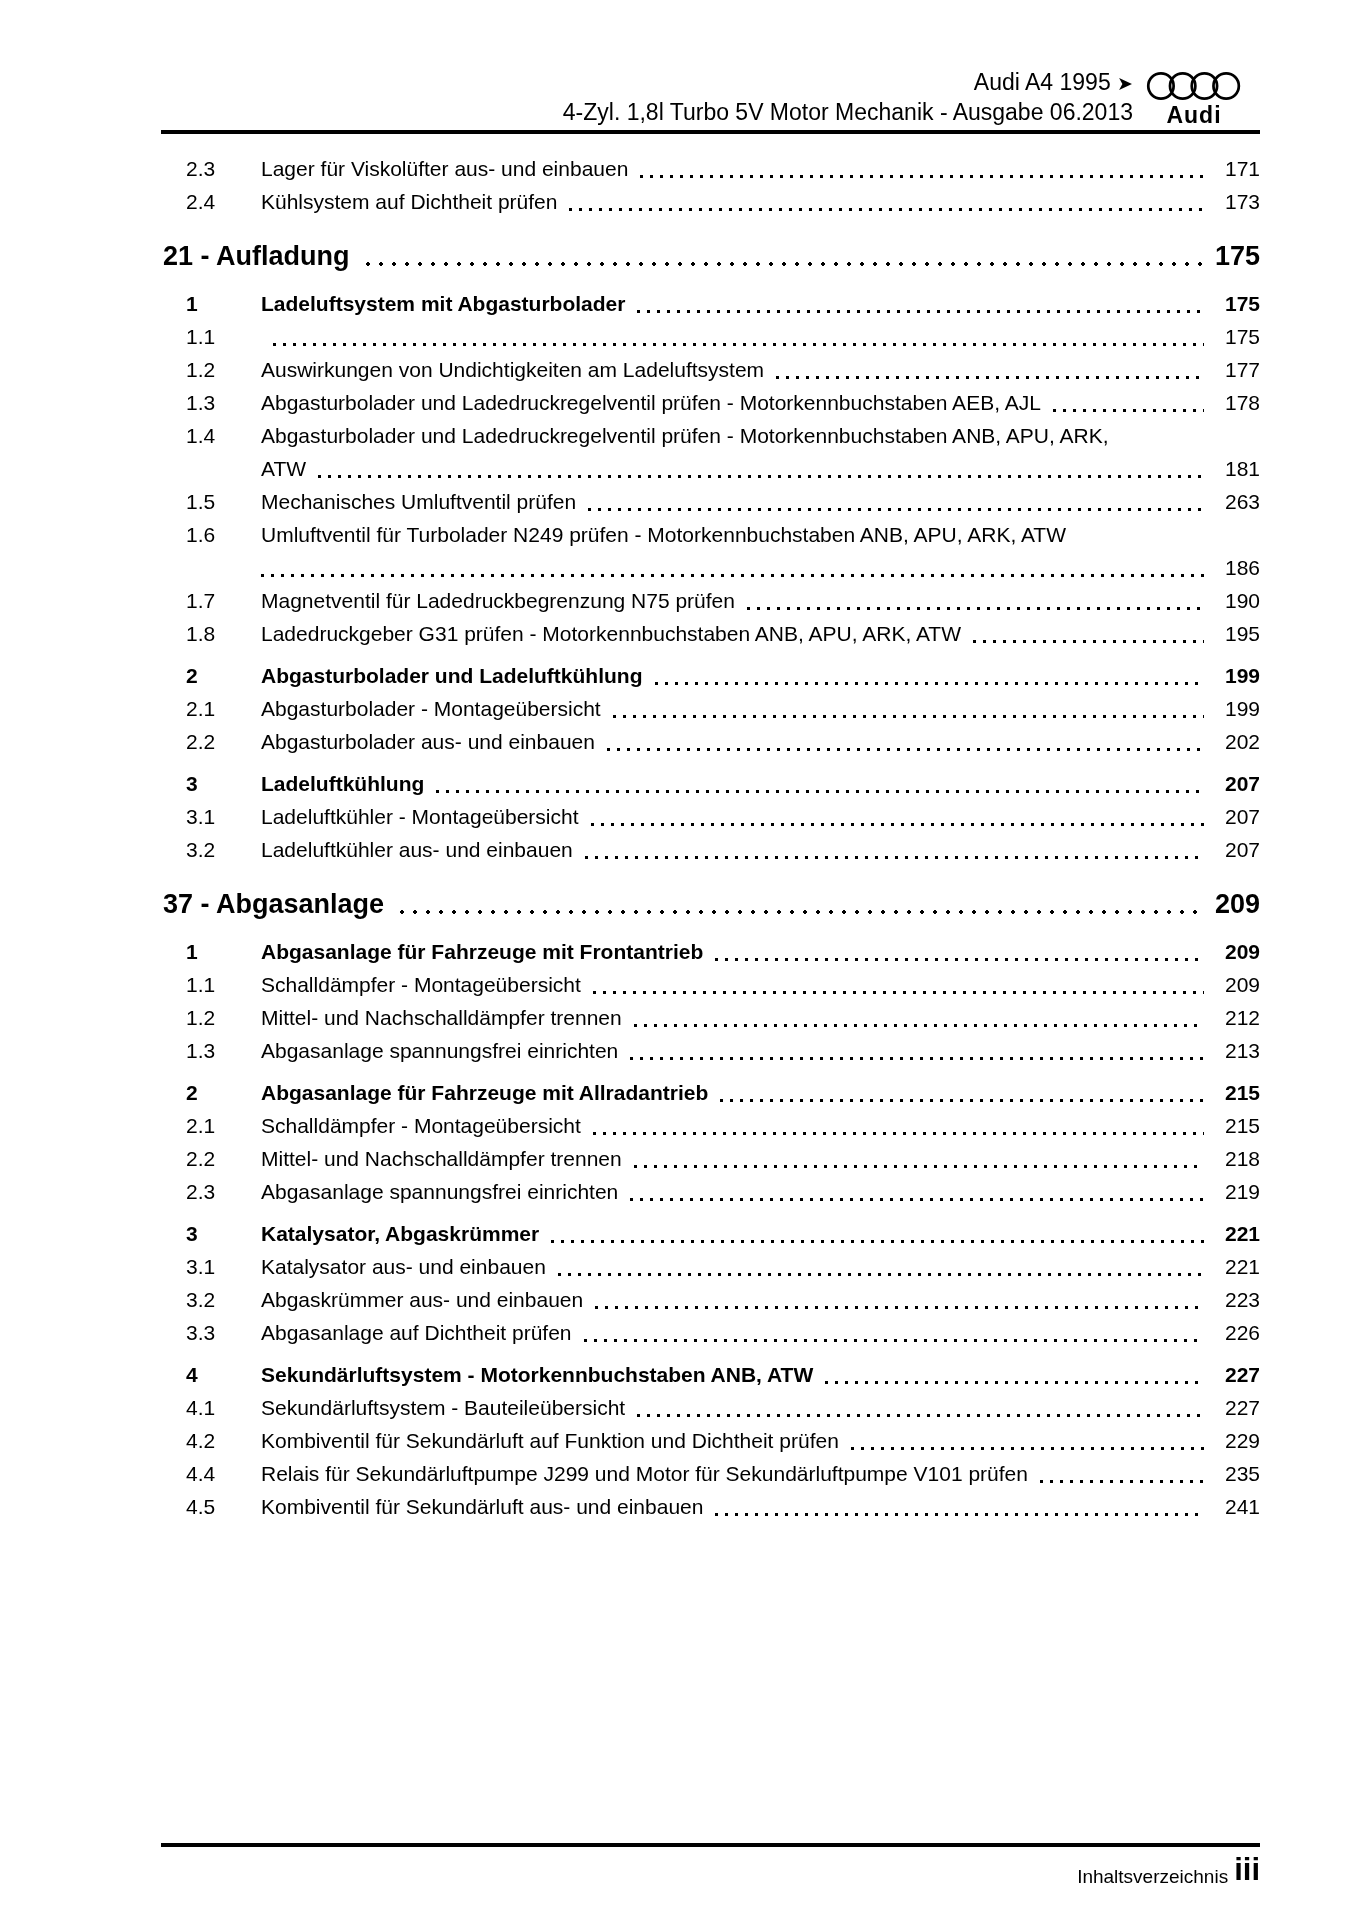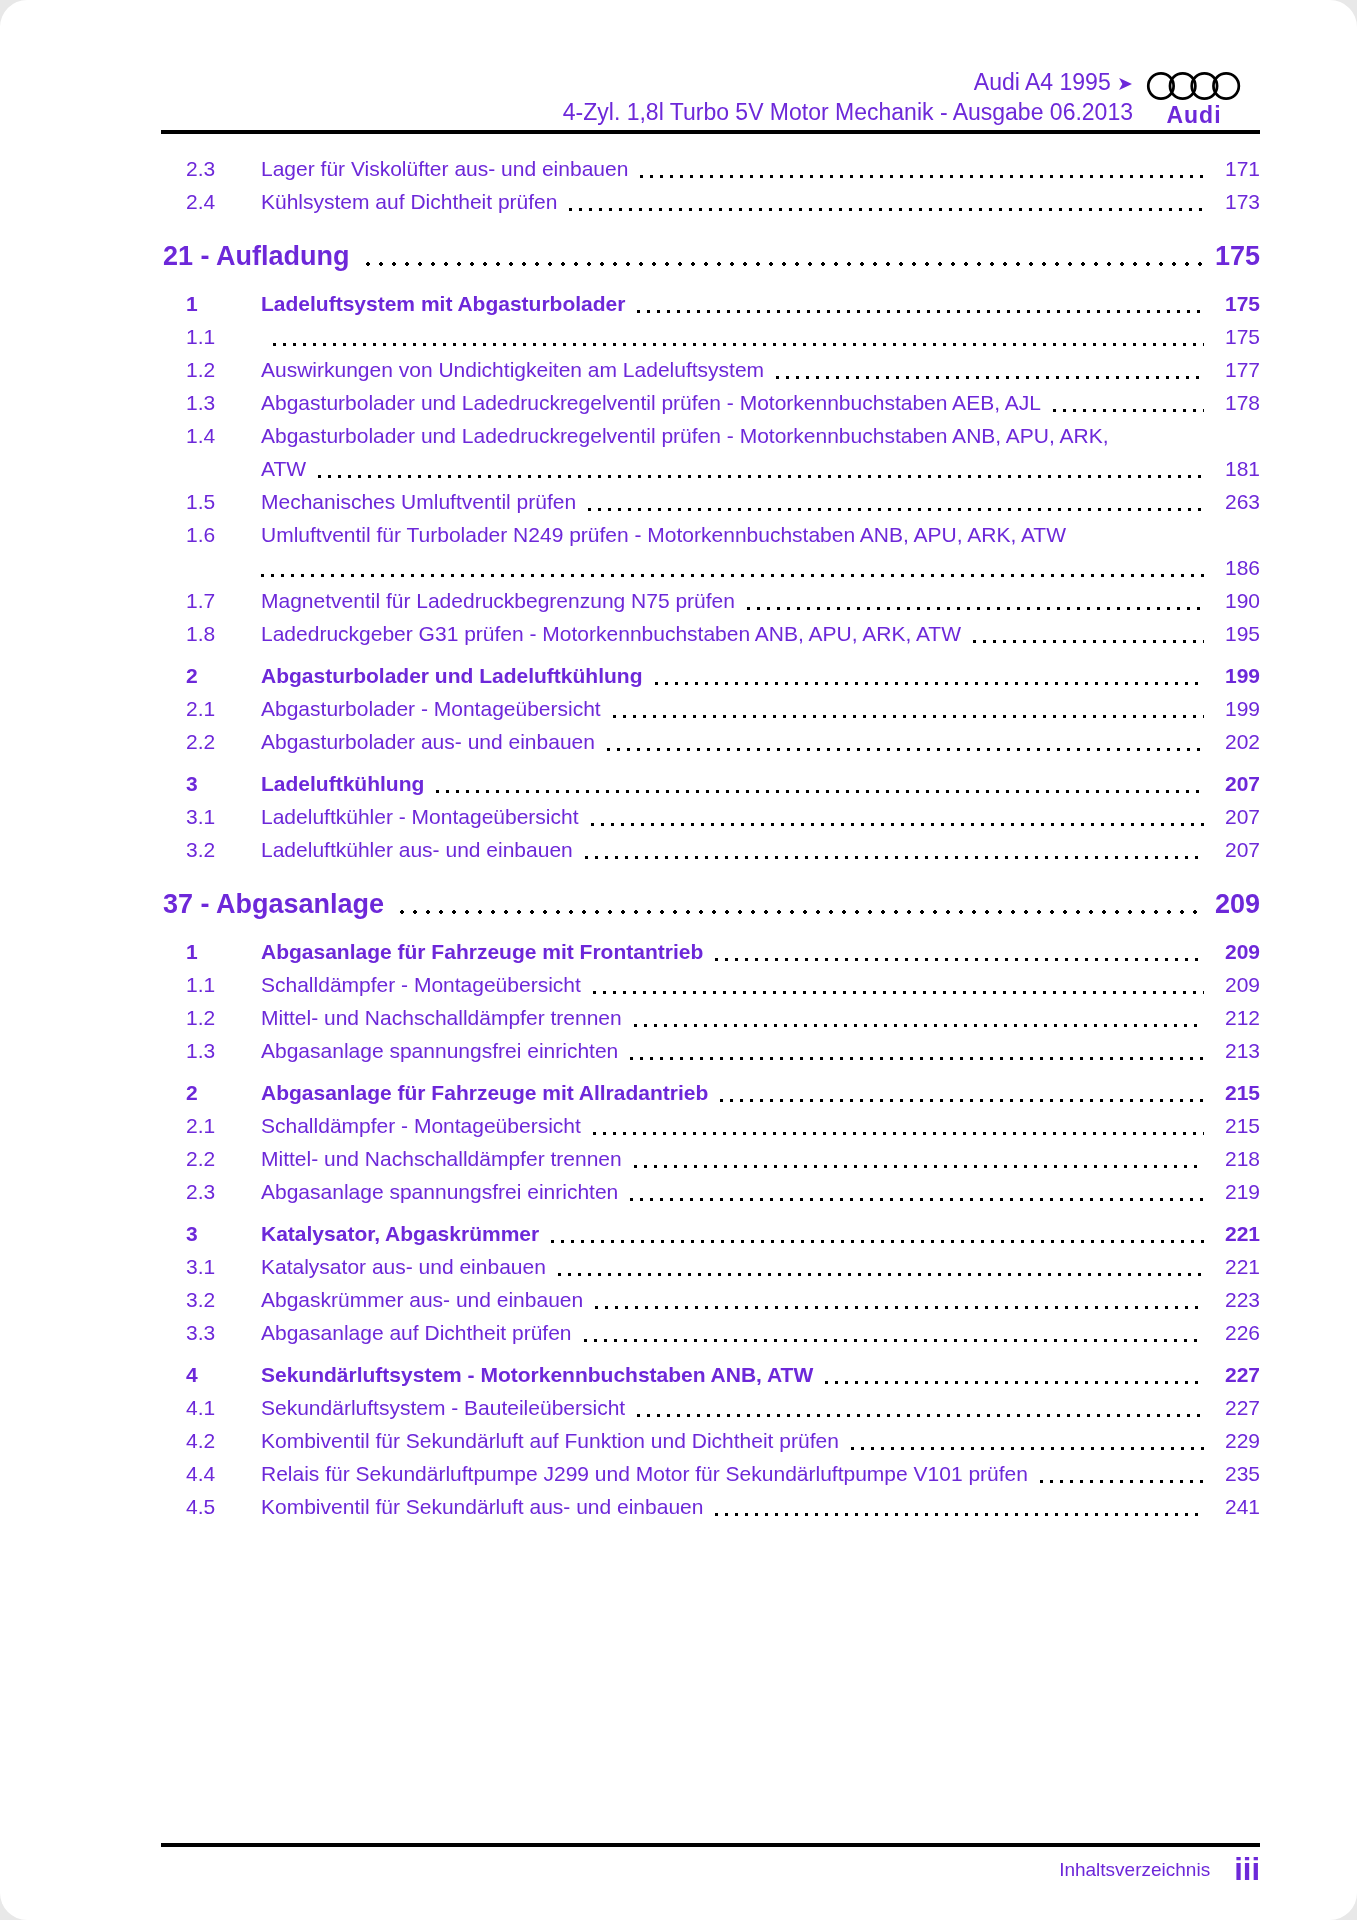--- a/index.html
+++ b/index.html
@@ -2,24 +2,23 @@
 <html><head>
 <meta charset="utf-8">
 <style>
   html, body { margin: 0; padding: 0; background: #e8e8e8; }
   .page {
     position: relative;
     width: 1357px;
     height: 1920px;
     margin: 0 auto;
     background: #ffffff;
-    color: #6d28d9;
+    color: #000000;
     font-family: "Liberation Sans", sans-serif;
     overflow: hidden;
-    border-radius: 27px;
   }
 
   
   .header-text {
     position: absolute;
     top: 68px;
     right: 224px;
     text-align: right;
     font-size: 23px;
     line-height: 28px;
@@ -93,22 +92,22 @@
     background-image: radial-gradient(circle 2px at 2px 2px, #000 98%, transparent 100%);
     background-size: 13px 4px;
   }
 
   
   .footer {
     position: absolute;
     top: 1852px;
     right: 97px;
     display: flex;
-    align-items: center;
-    gap: 24px;
+    align-items: flex-end;
+    gap: 6px;
   }
   .footer-label { font-size: 19px; }
   .footer-page { font-size: 31px; font-weight: bold; }
 </style>
 </head>
 <body>
 
 <div class="page">
 
   <div class="header-text">

